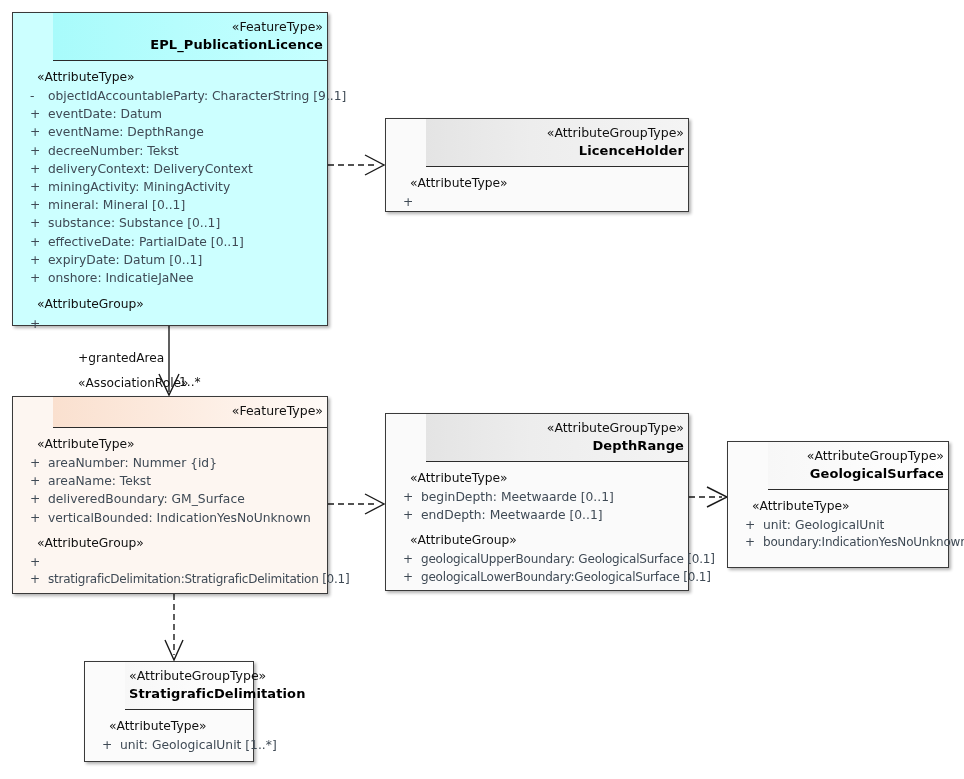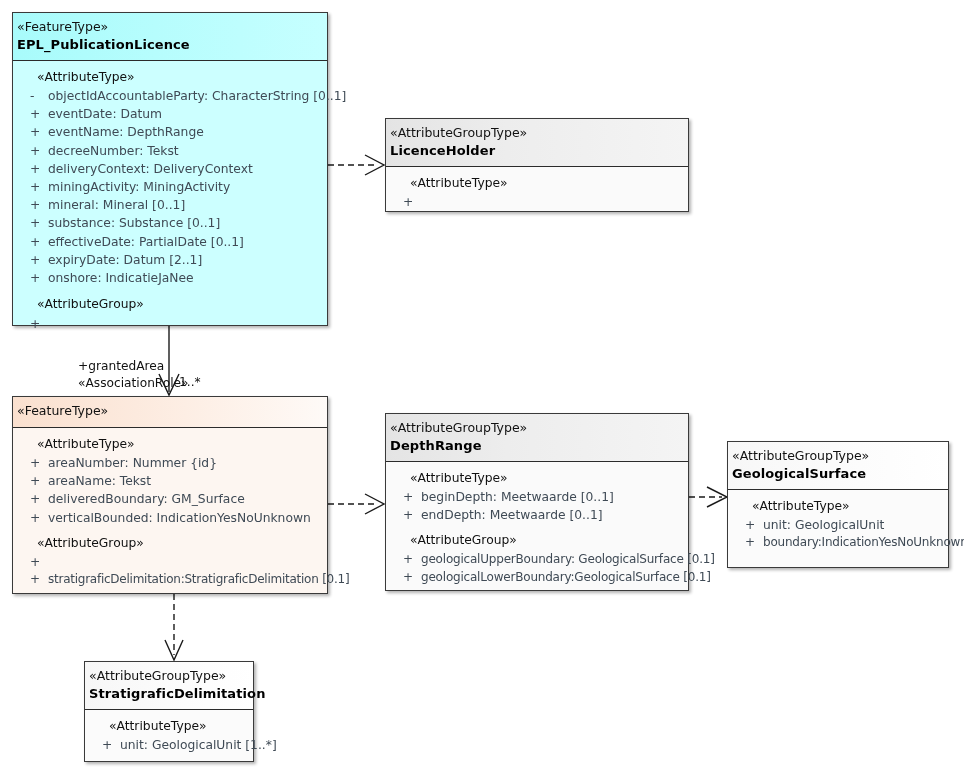--- a/index.html
+++ b/index.html
@@ -32,23 +32,24 @@
   .uml-class {
     position: absolute;
     box-sizing: border-box;
     border: 1.3px solid #3a3a3a;
     background: #ffffff;
     box-shadow: 2px 2px 3px rgba(0,0,0,0.30);
   }
   .uml-header {
     box-sizing: border-box;
     border-bottom: 1.3px solid #2b2b2b;
-    text-align: left;
+    text-align: right;
     padding: 6px 4px 7px 4px;
     line-height: 1.32;
+    margin-left: 40px;
   }
   .stereotype {
     font-size: 12.5px;
     color: #111111;
     display: block;
   }
   .classname {
     font-size: 13px;
     font-weight: bold;
     color: #000000;
@@ -149,34 +150,34 @@
       <polyline points="165,640 174,660 183,640" fill="none" stroke="#1a1a1a" stroke-width="1.4"></polyline>
     </g>
 
       GeologicalSurface (dashed dependency) --&gt;
     <g>
       <line x1="689" y1="497" x2="722" y2="497" stroke="#1a1a1a" stroke-width="1.4" stroke-dasharray="6,4"></line>
       <polyline points="707,487 727,497 707,507" fill="none" stroke="#1a1a1a" stroke-width="1.4"></polyline>
     </g>
   </svg>
 
-  <div class="edge-label role" style="left:78px; top:358px;text-align:center;">+grantedArea</div>
+  <div class="edge-label role" style="left:78px; top:350px;text-align:center;">+grantedArea</div>
   <div class="edge-label role" style="left:78px; top:375px;">«AssociationRole»</div>
   <div class="edge-label mult" style="left:179px; top:374px;">1..*</div>
 
   <div class="uml-class theme-cyan" style="left:12px; top:12px; width:316px; height:314px;">
     <div class="uml-header">
       <span class="stereotype">«FeatureType»</span>
       <span class="classname">EPL_PublicationLicence</span>
     </div>
     <div class="uml-body">
       <div class="grp-label">«AttributeType»</div>
       <div class="attr">
         <span class="vis">-</span>
-        <span class="sig">objectIdAccountableParty: CharacterString [0..1]</span>
+        <span class="sig">objectIdAccountableParty: CharacterString [9..1]</span>
       </div>
       <div class="attr">
         <span class="vis">+</span>
         <span class="sig">eventDate: Datum</span>
       </div>
       <div class="attr">
         <span class="vis">+</span>
         <span class="sig">eventName: DepthRange</span>
       </div>
       <div class="attr">
@@ -198,21 +199,21 @@
       <div class="attr">
         <span class="vis">+</span>
         <span class="sig">substance: Substance [0..1]</span>
       </div>
       <div class="attr">
         <span class="vis">+</span>
         <span class="sig">effectiveDate: PartialDate [0..1]</span>
       </div>
       <div class="attr">
         <span class="vis">+</span>
-        <span class="sig">expiryDate: Datum [2..1]</span>
+        <span class="sig">expiryDate: Datum [0..1]</span>
       </div>
       <div class="attr">
         <span class="vis">+</span>
         <span class="sig">onshore: IndicatieJaNee</span>
       </div>
 
       <div class="grp-label" style="padding-top:8px;">«AttributeGroup»</div>
       <div class="attr">
         <span class="vis">+</span>
       </div>

